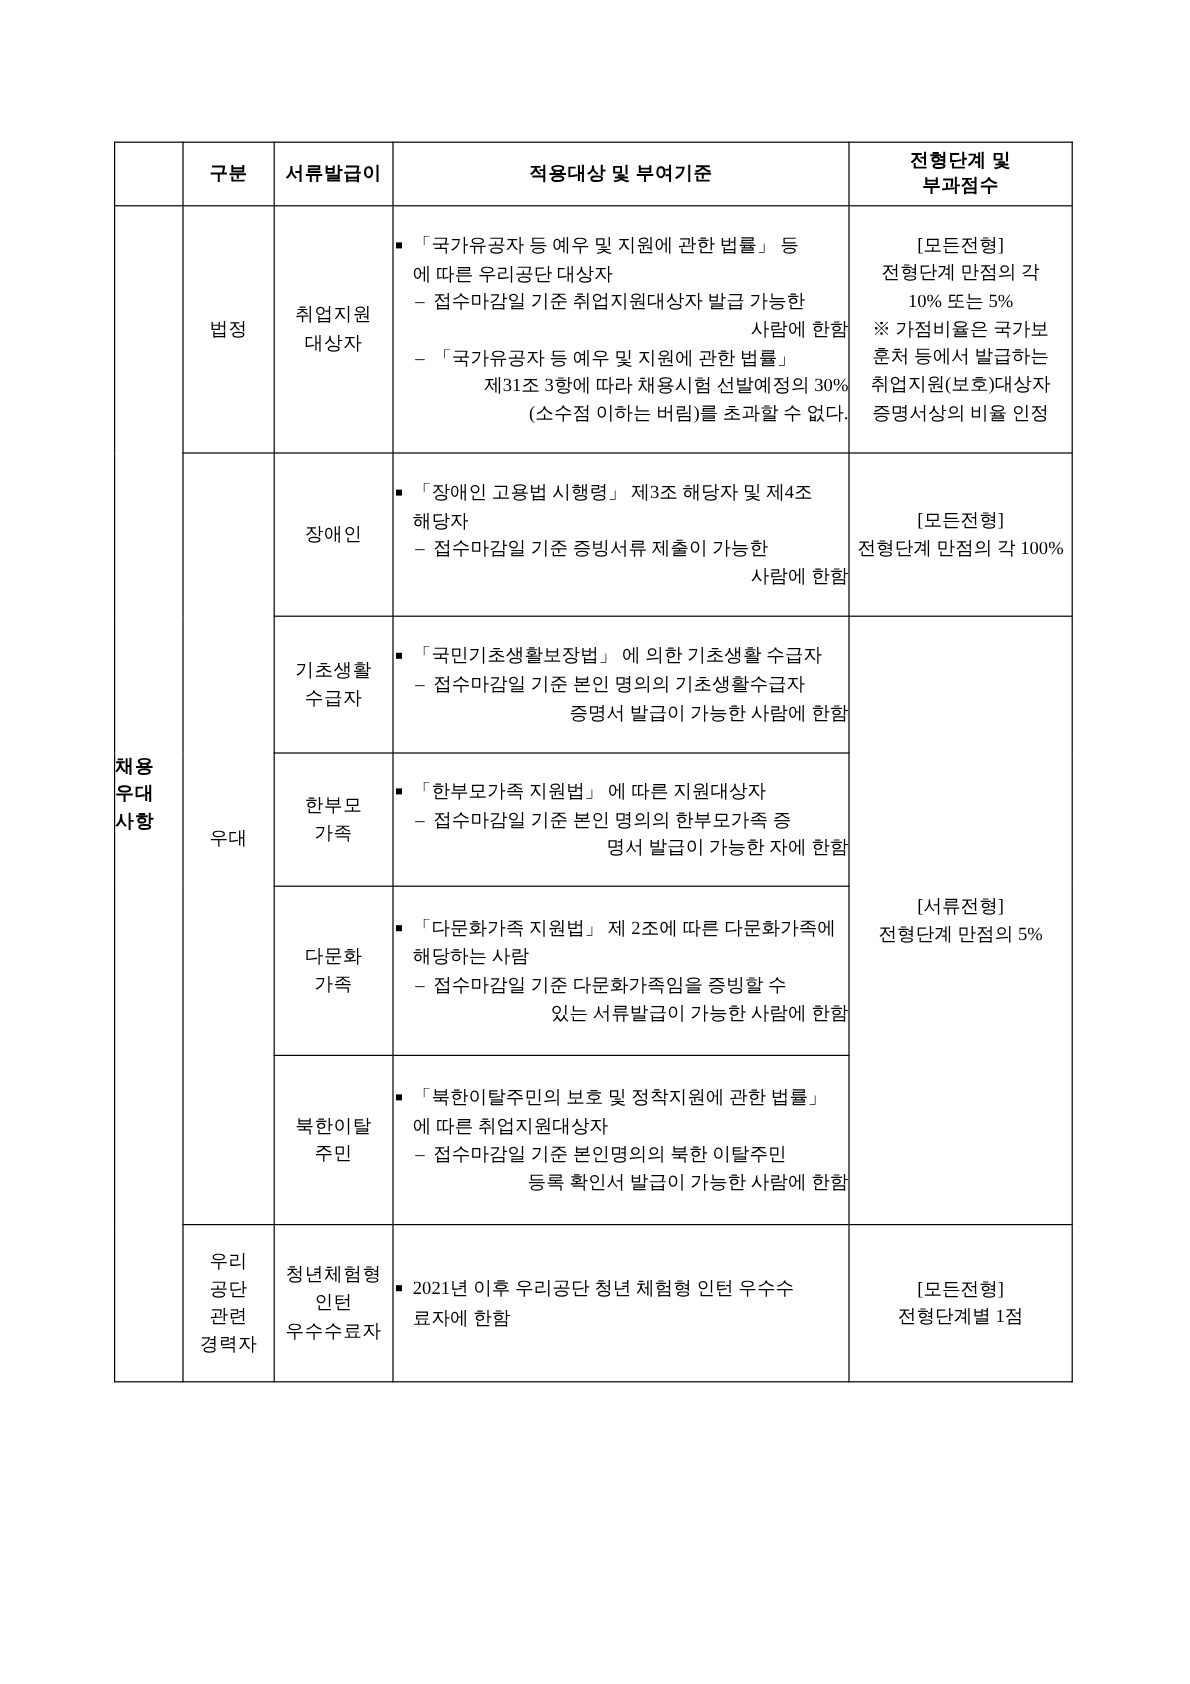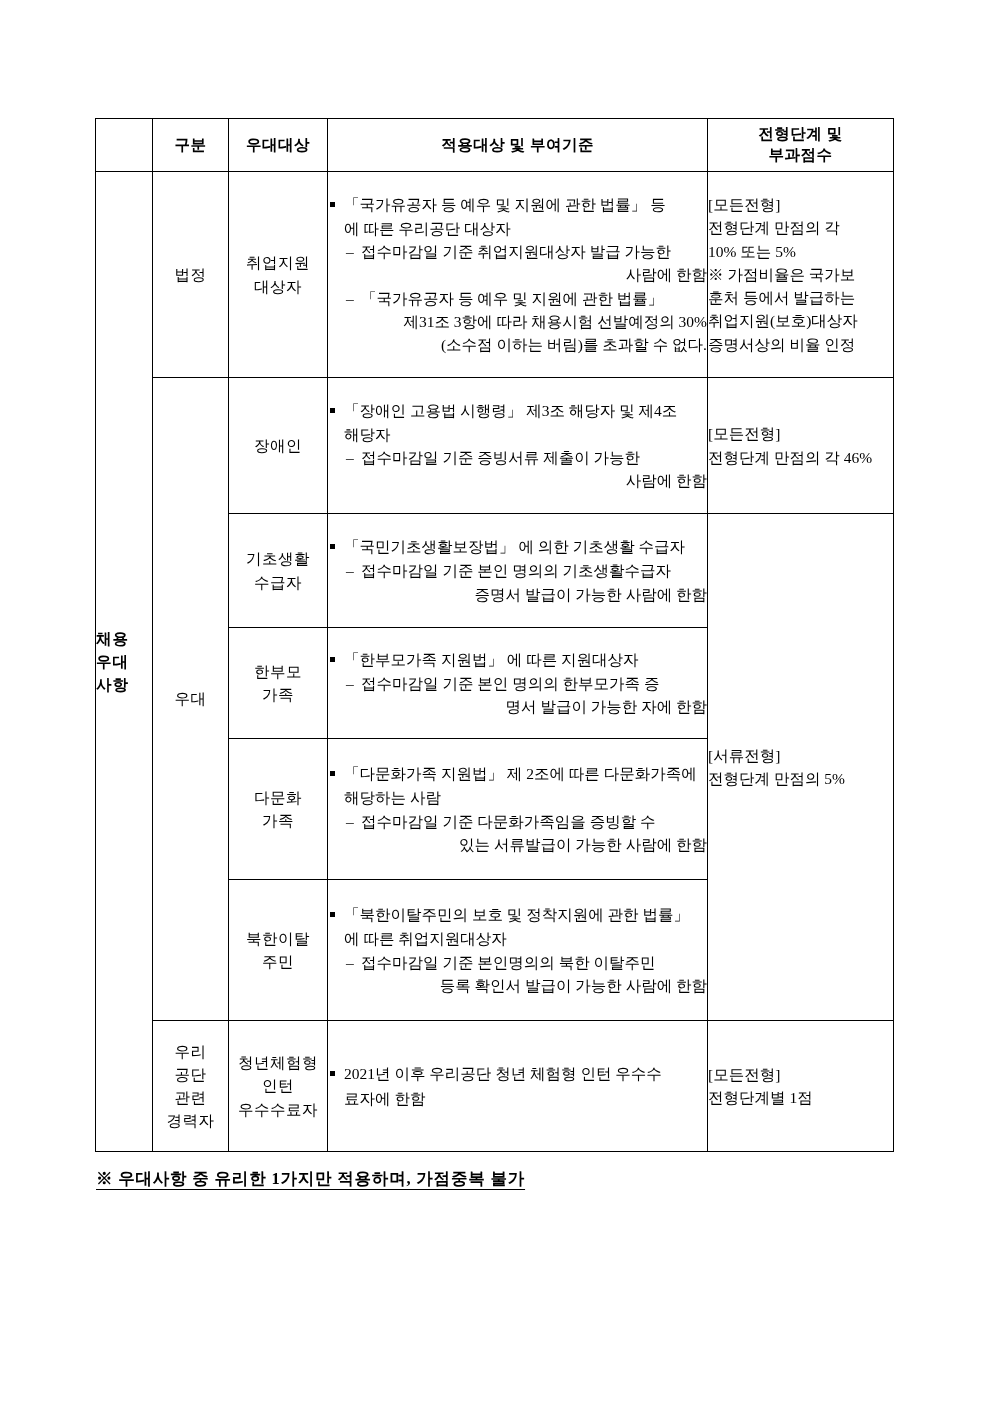--- a/index.html
+++ b/index.html
@@ -117,21 +117,21 @@
     margin: 0;
     text-align: right;
   }
   .crit .cont1 {
     padding-left: 16px;
     margin: 0;
   }
 
   
   .stage {
-    text-align: left;
+    text-align: center;
     line-height: 1.5;
     padding: 6px 6px;
   }
   .stage span { display: block; }
 
   
   .footnote {
     position: absolute;
     left: 96px;
     top: 1168px;
@@ -154,21 +154,21 @@
         <col class="c-gubun">
         <col class="c-target">
         <col class="c-crit">
         <col class="c-stage">
     </colgroup>
     <tbody>
 
       <tr>
         <td class="hdr"></td>
         <td class="hdr">구분</td>
-        <td class="hdr">우대대상</td>
+        <td class="hdr">서류발급이</td>
         <td class="hdr">적용대상 및 부여기준</td>
         <td class="hdr">
           <span class="two-line">전형단계 및</span>
           <span class="two-line">부과점수</span>
         </td>
       </tr>
 
       <tr>
         <td class="cat-cell" rowspan="7">
           <span>채용</span>
@@ -206,21 +206,21 @@
           <span>장애인</span>
         </td>
         <td class="crit">
           <p class="b1">「장애인 고용법 시행령」 제3조 해당자 및 제4조</p>
           <p class="cont1">해당자</p>
           <p class="b2">접수마감일 기준 증빙서류 제출이 가능한</p>
           <p class="cont">사람에 한함</p>
         </td>
         <td class="stage">
           <span>[모든전형]</span>
-          <span>전형단계 만점의 각 46%</span>
+          <span>전형단계 만점의 각 100%</span>
         </td>
       </tr>
 
       <tr>
         <td class="lbl" style="height:113px">
           <span>기초생활</span>
           <span>수급자</span>
         </td>
         <td class="crit">
           <p class="b1">「국민기초생활보장법」 에 의한 기초생활 수급자</p>
@@ -289,15 +289,14 @@
         </td>
         <td class="stage">
           <span>[모든전형]</span>
           <span>전형단계별 1점</span>
         </td>
       </tr>
 
     </tbody>
   </table>
 
-  <div class="footnote">※ 우대사항 중 유리한 1가지만 적용하며, 가점중복 불가</div>
 
 </div>
 
 </body></html>

